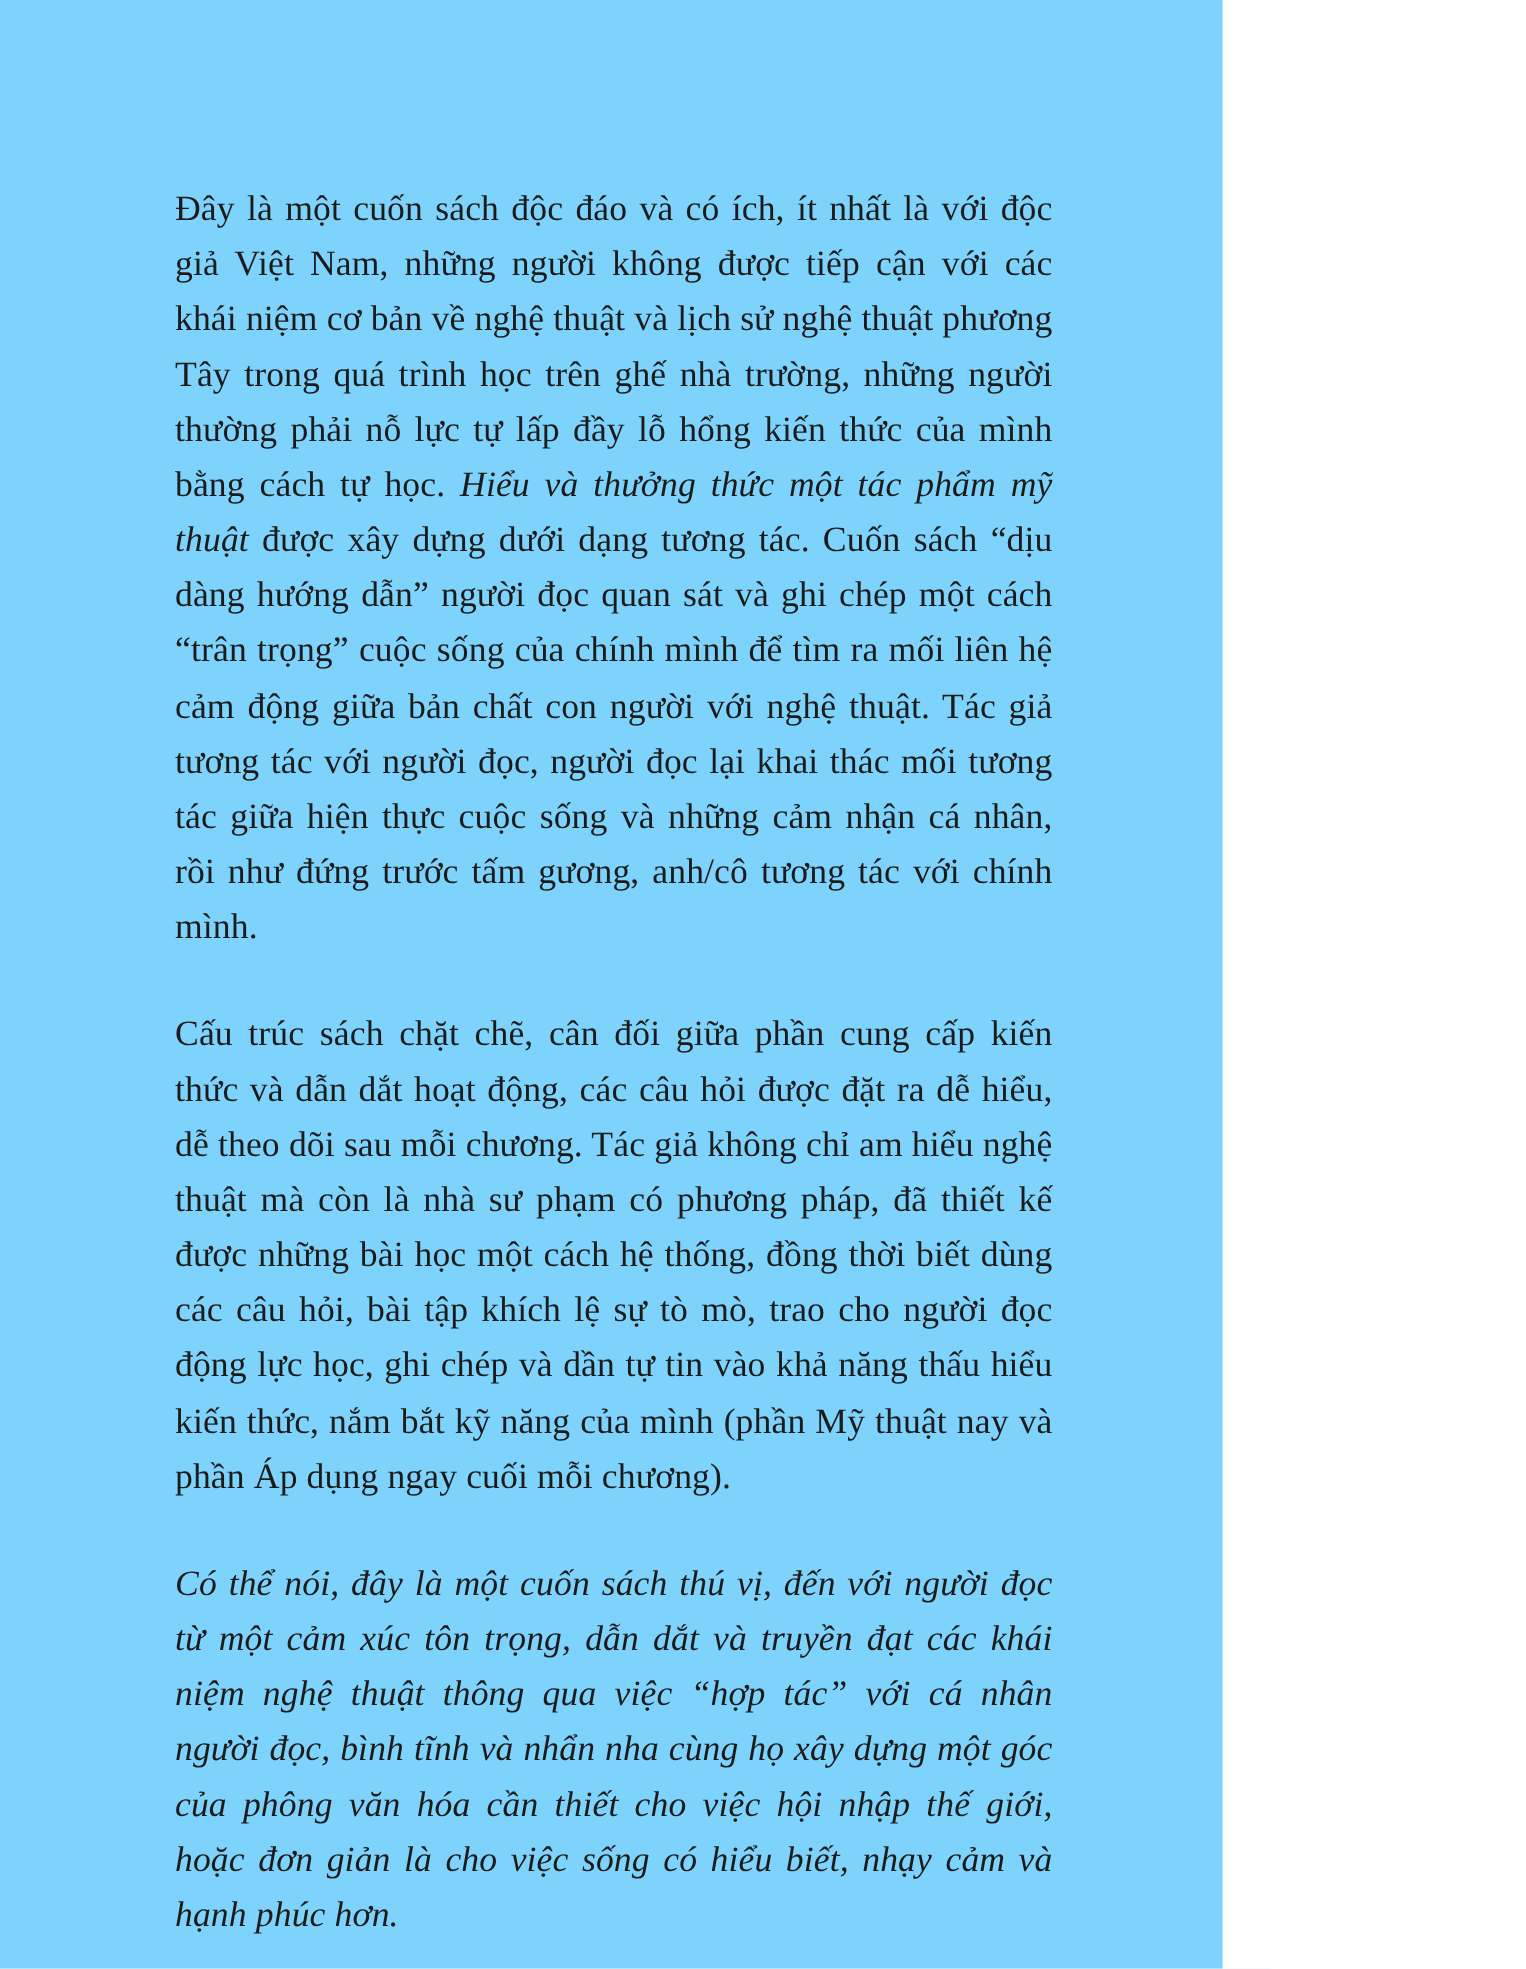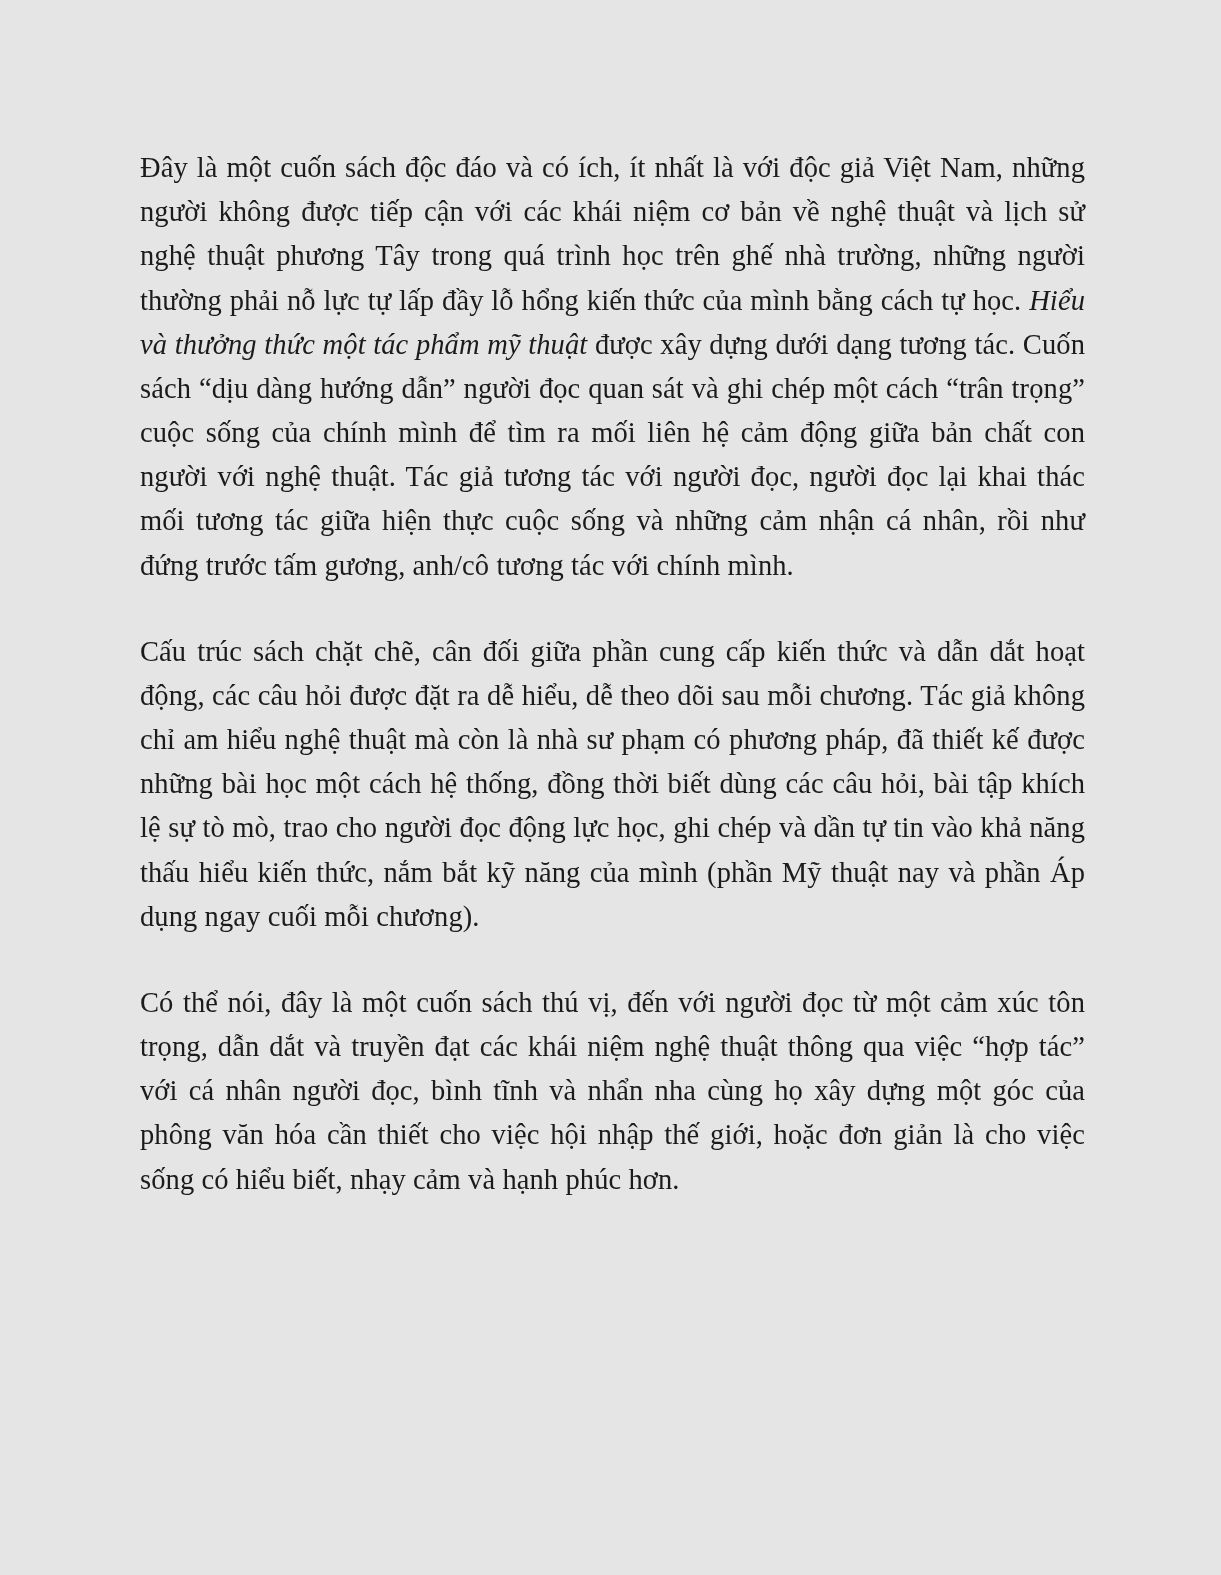--- a/index.html
+++ b/index.html
@@ -9,38 +9,39 @@
   }
   body {
     width: 1221px;
     height: 1575px;
     font-family: "Liberation Serif", "DejaVu Serif", serif;
     color: #1b1b1b;
     overflow: hidden;
   }
   .page {
     box-sizing: border-box;
-    width: 1221px;
+    width: 978px;
     height: 1575px;
-    background: #e5e5e5;
+    background: #7dd3fc;
   }
   .text-block {
     box-sizing: border-box;
     padding: 146px 136px 0 140px;
     font-size: 28.5px;
     line-height: 1.55;
     text-align: justify;
     text-justify: inter-word;
     letter-spacing: 0.1px;
   }
   .text-block p {
     margin: 0 0 42px 0;
   }
   .text-block p:last-child {
     margin-bottom: 0;
+    font-style: italic;
   }
   em.r {
     font-style: italic;
   }
   strong.r {
     font-weight: normal;
     font-style: normal;
   }
 </style>
 </head>

